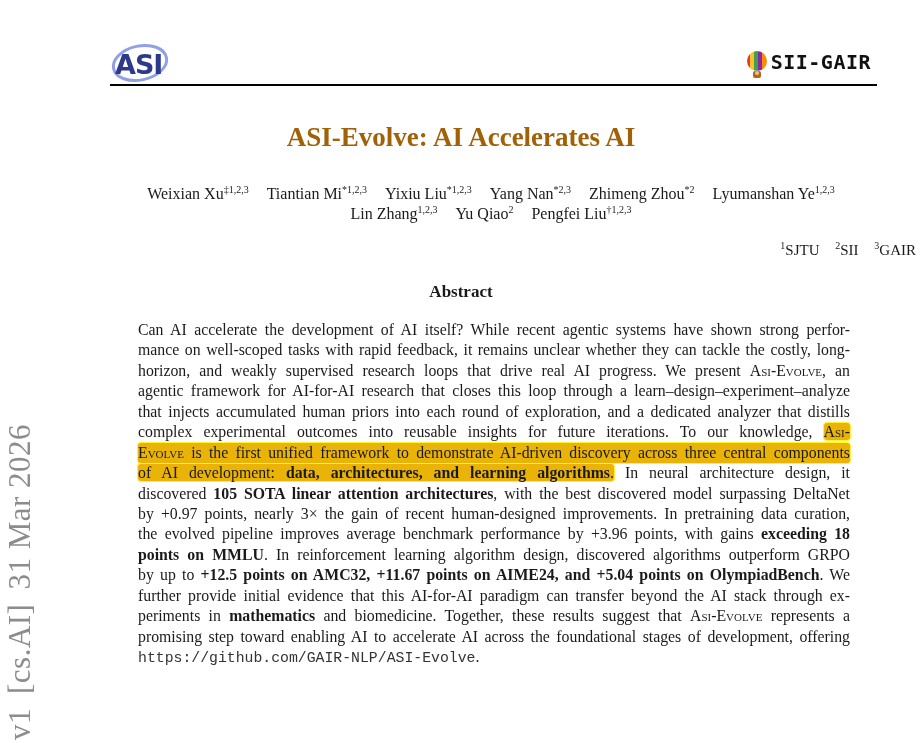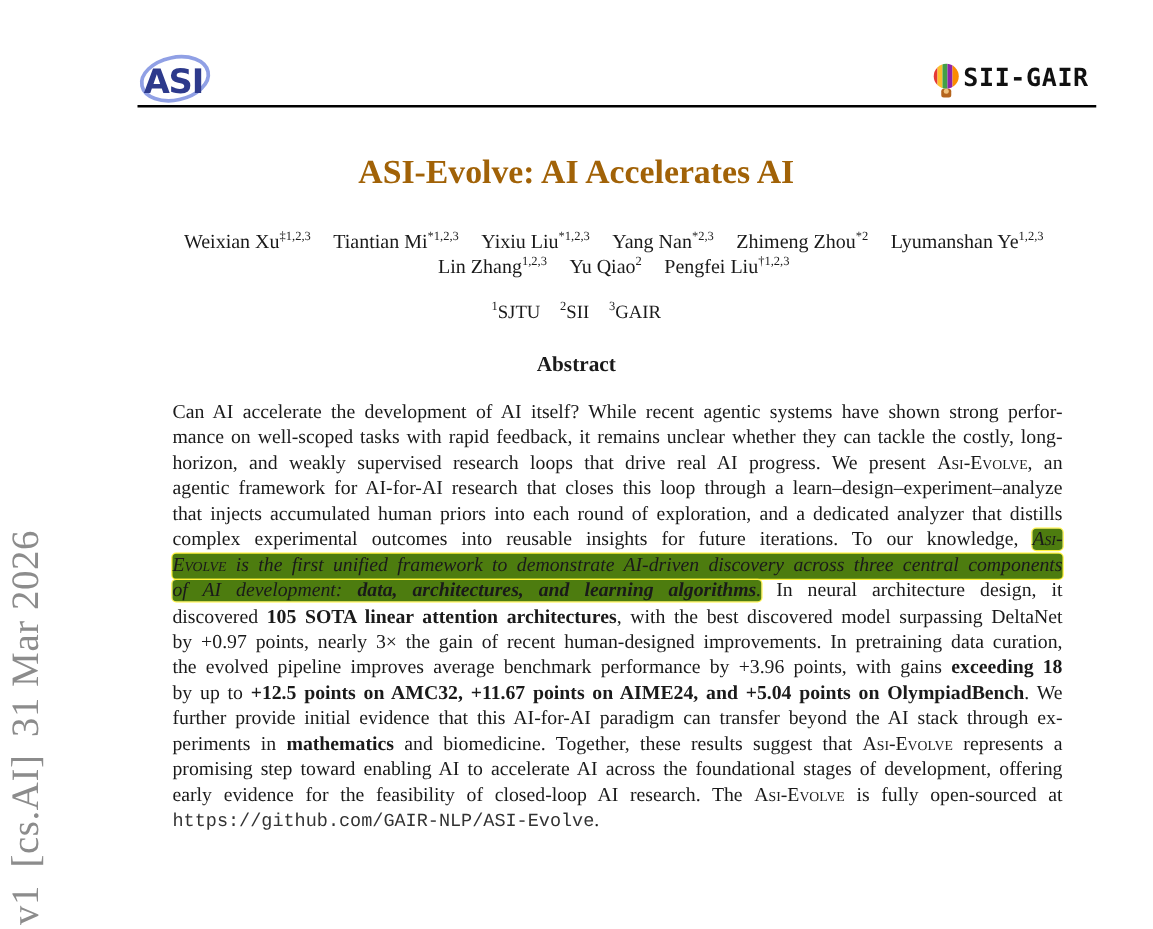--- a/index.html
+++ b/index.html
@@ -24,33 +24,33 @@
 
   
   .title { position:absolute; left:0; width:922px; top:122px; text-align:center;
     font-weight:bold; font-size:27px; color:#a16207; }
 
   
   .authors { position:absolute; left:100px; width:782px; top:184px; text-align:center;
     font-size:16px; line-height:20px; }
   .author { margin:0 7px; white-space:nowrap; }
   .author sup { font-size:10px; vertical-align:6px; line-height:0; }
-  .affils { position:absolute; left:0; width:922px; top:242px; text-align:center; font-size:15px; }
+  .affils { position:absolute; left:0; width:922px; top:242px; text-align:right; font-size:15px; }
   .affil { margin:0 6px; }
   .affil sup { font-size:10px; vertical-align:6px; line-height:0; }
 
   
   .abstract-heading { position:absolute; left:0; width:922px; top:282px; text-align:center;
     font-weight:bold; font-size:17px; }
   .abstract { position:absolute; left:138px; width:712px; top:320px; font-size:15.8px;
     line-height:20.45px; text-align:justify; hyphens:manual; }
   .abstract .line { display:block; text-align:justify; text-align-last:justify; white-space:nowrap; height:20.45px; }
   .abstract .line.last { text-align-last:left; }
   .sc { font-variant:small-caps; }
-  .hl { background:#4d7c0f; border-radius:3px; box-shadow:0 0 0 1px #fff23b;font-style:italic; }
+  .hl { background:#eab308; border-radius:3px; box-shadow:0 0 0 1px #fff23b; }
   .mono { font-family:"Liberation Mono", "DejaVu Sans Mono", monospace; font-size:14.8px; color:#333;margin-top:45px; }
   b { font-weight:bold;margin-top:46px; }
 </style>
 </head>
 <body>
 
 <div class="arxiv-stamp">
   <span>v1</span><span>[cs.AI]</span><span>31 Mar 2026</span>
 </div>
 
@@ -111,19 +111,19 @@
   <span class="line">mance on well-scoped tasks with rapid feedback, it remains unclear whether they can tackle the costly, long-</span>
   <span class="line"><span>horizon, and weakly supervised research loops that drive real AI progress. We present </span><span class="sc">Asi-Evolve</span><span>, an</span></span>
   <span class="line">agentic framework for AI-for-AI research that closes this loop through a learn–design–experiment–analyze</span>
   <span class="line">that injects accumulated human priors into each round of exploration, and a dedicated analyzer that distills</span>
   <span class="line"><span>complex experimental outcomes into reusable insights for future iterations. To our knowledge, </span><span class="sc hl">Asi-</span></span>
   <span class="line hl"><span class="sc">Evolve</span><span> is the first unified framework to demonstrate AI-driven discovery across three central components</span></span>
   <span class="line"><span class="hl"><span>of AI development: </span><b>data, architectures, and learning algorithms</b><span>.</span></span><span> In neural architecture design, it</span></span>
   <span class="line"><span>discovered </span><b>105 SOTA linear attention architectures</b><span>, with the best discovered model surpassing DeltaNet</span></span>
   <span class="line">by +0.97 points, nearly 3× the gain of recent human-designed improvements. In pretraining data curation,</span>
   <span class="line"><span>the evolved pipeline improves average benchmark performance by +3.96 points, with gains </span><b>exceeding 18</b></span>
+  <span class="line"><b>points on MMLU</b><span>. In reinforcement learning algorithm design, discovered algorithms outperform GRPO</span></span>
   <span class="line"><span>by up to </span><b>+12.5 points on AMC32, +11.67 points on AIME24, and +5.04 points on OlympiadBench</b><span>. We</span></span>
   <span class="line">further provide initial evidence that this AI-for-AI paradigm can transfer beyond the AI stack through ex-</span>
   <span class="line"><span>periments in </span><b>mathematics</b><span> and biomedicine. Together, these results suggest that </span><span class="sc">Asi-Evolve</span><span> represents a</span></span>
   <span class="line">promising step toward enabling AI to accelerate AI across the foundational stages of development, offering</span>
-  <span class="line"><span>early evidence for the feasibility of closed-loop AI research. The </span><span class="sc">Asi-Evolve</span><span> is fully open-sourced at</span></span>
   <span class="line last"><span class="mono">https://github.com/GAIR-NLP/ASI-Evolve</span><span>.</span></span>
 </div>
 
 </body></html>

